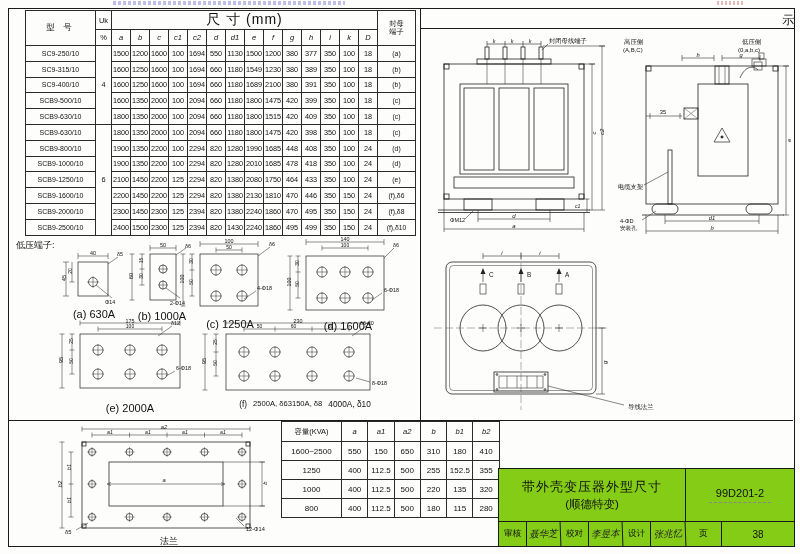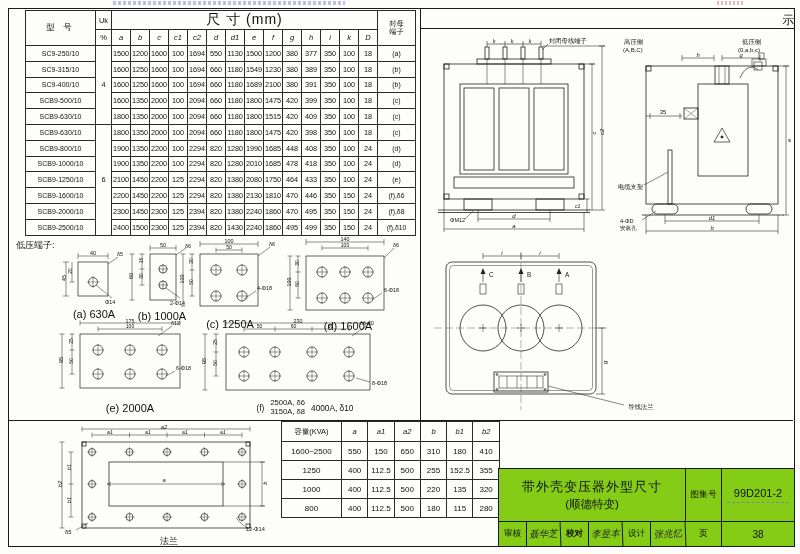--- a/index.html
+++ b/index.html
@@ -47,21 +47,21 @@
   .tb-title .t2{font-size:11.5px;margin-top:1px;}
   .tb-al{width:36px;font-size:8.8px;}
   .tb-an{flex:1;font-size:11px;border-right:none !important;flex-direction:column;}
   .tb-an .ul{width:62px;height:2px;margin-top:1px;border-bottom:1px dashed #888;}
   .fcell{box-sizing:border-box;border-right:1.2px solid #1a1a1a;display:flex;align-items:center;justify-content:center;height:100%;}
   .flabel{font-size:8.6px;}
   .fsig{font-family:"DejaVu Serif","Liberation Serif",serif;font-style:italic;font-size:9.5px;transform:rotate(-2deg);color:#222;}
   .fpage{width:36px;font-size:8.8px;}
   .fpageno{flex:1;font-size:10px;border-right:none !important;}
   .cap-f{display:flex;align-items:center;justify-content:center;gap:6px;font-size:8.3px;}
-  .cap-f .two{display:flex;flex-direction:column;font-size:7.6px;line-height:8.5px;text-align:right;}
+  .cap-f .two{display:flex;flex-direction:row;font-size:7.6px;line-height:8.5px;text-align:right;}
 </style>
 </head>
 <body>
 
 <div class="abs wm wm-blue"></div>
 <div class="abs wm wm-red"></div>
 <div class="abs frame"></div>
 <div class="abs line schem-div-v"></div>
 <div class="abs line h-split"></div>
 <div class="abs line schem-underline"></div>
@@ -681,31 +681,30 @@
       </tr>
     </tbody>
 </table>
 
 <div class="abs" id="tblock">
   <div class="r1">
     <div class="cell tb-title">
       <div class="t1">带外壳变压器外型尺寸</div>
       <div class="t2">(顺德特变)</div>
     </div>
-    <div class="cell tb-al">图集号</div>
     <div class="cell tb-an">
       <span>99D201-2</span>
       <span class="ul"></span>
     </div>
   </div>
   <div class="r2">
     <div id="tb-footer" style="display:flex;width:187px;">
         <div class="fcell flabel" style="width: 28px;">审核</div>
         <div class="fcell fsig" style="width: 34px;">聂华芝</div>
-        <div class="fcell flabel" style="width: 28px; font-weight: bold;">校对</div>
+        <div class="fcell flabel" style="width: 28px;">校对</div>
         <div class="fcell fsig" style="width: 34px;">李昱本</div>
         <div class="fcell flabel" style="width: 28px;">设计</div>
         <div class="fcell fsig" style="width: 35px;">张兆忆</div>
       </div>
     <div class="fcell fpage">页</div>
     <div class="fcell fpageno">38</div>
   </div>
 </div>
 
 </body></html>

